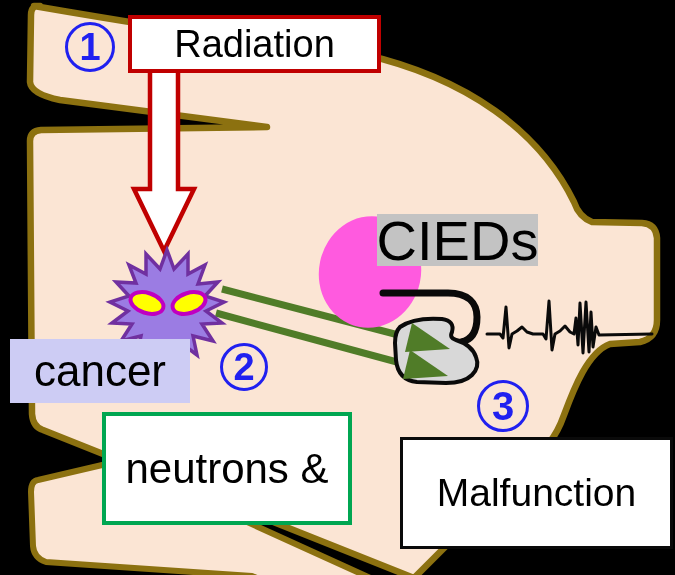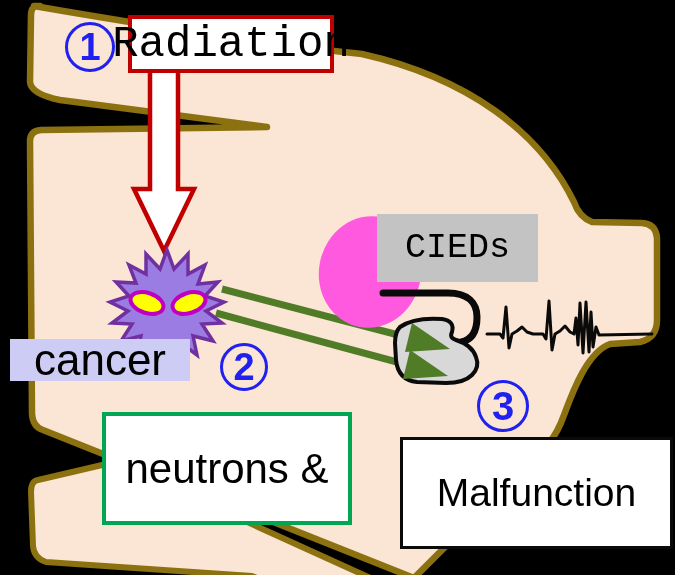--- a/index.html
+++ b/index.html
@@ -25,37 +25,35 @@
     box-sizing:border-box;
     border:3px solid var(--c-blue,#2020F0);
     border-radius:50%;
     color:var(--c-blue,#2020F0);
     font-weight:bold;
   }
   #badge-1{left:65px;top:22px;width:50px;height:50px;font-size:38px;}
   #badge-2{left:220px;top:343px;width:48px;height:48px;font-size:38px;}
   #badge-3{left:477px;top:380px;width:52px;height:52px;font-size:40px;}
   #radiation-box{
-    left:128px;top:15px;width:206px;height:58px;
+    left:128px;top:15px;width:253px;height:58px;
     background:var(--c-label_bg,#fff);
     border:4px solid var(--c-red,#C00000);
-    font-size:44px;
-    font-family:Liberation Mono, monospace;
+    font-size:38px;
   }
   #cancer-label{
-    left:10px;top:339px;width:180px;height:42px;
+    left:10px;top:339px;width:180px;height:64px;
     background:var(--c-cancer_bg,#CDCCF4);
     font-size:44px;
     justify-content:center;
   }
   #cieds-label{
-    left:377px;top:214px;width:161px;height:68px;
+    left:377px;top:214px;width:161px;height:52px;
     background:var(--c-cieds_bg,#C3C3C3);
-    font-size:35px;
-    font-family:Liberation Mono, monospace;
+    font-size:56px;
   }
   #neutrons-box{
     left:102px;top:412px;width:250px;height:113px;
     background:var(--c-label_bg,#fff);
     border:4px solid var(--c-box_green,#00A651);
     font-size:42px;line-height:1.22;
   }
   #malfunction-box{
     left:400px;top:437px;width:273px;height:112px;
     background:var(--c-label_bg,#fff);

